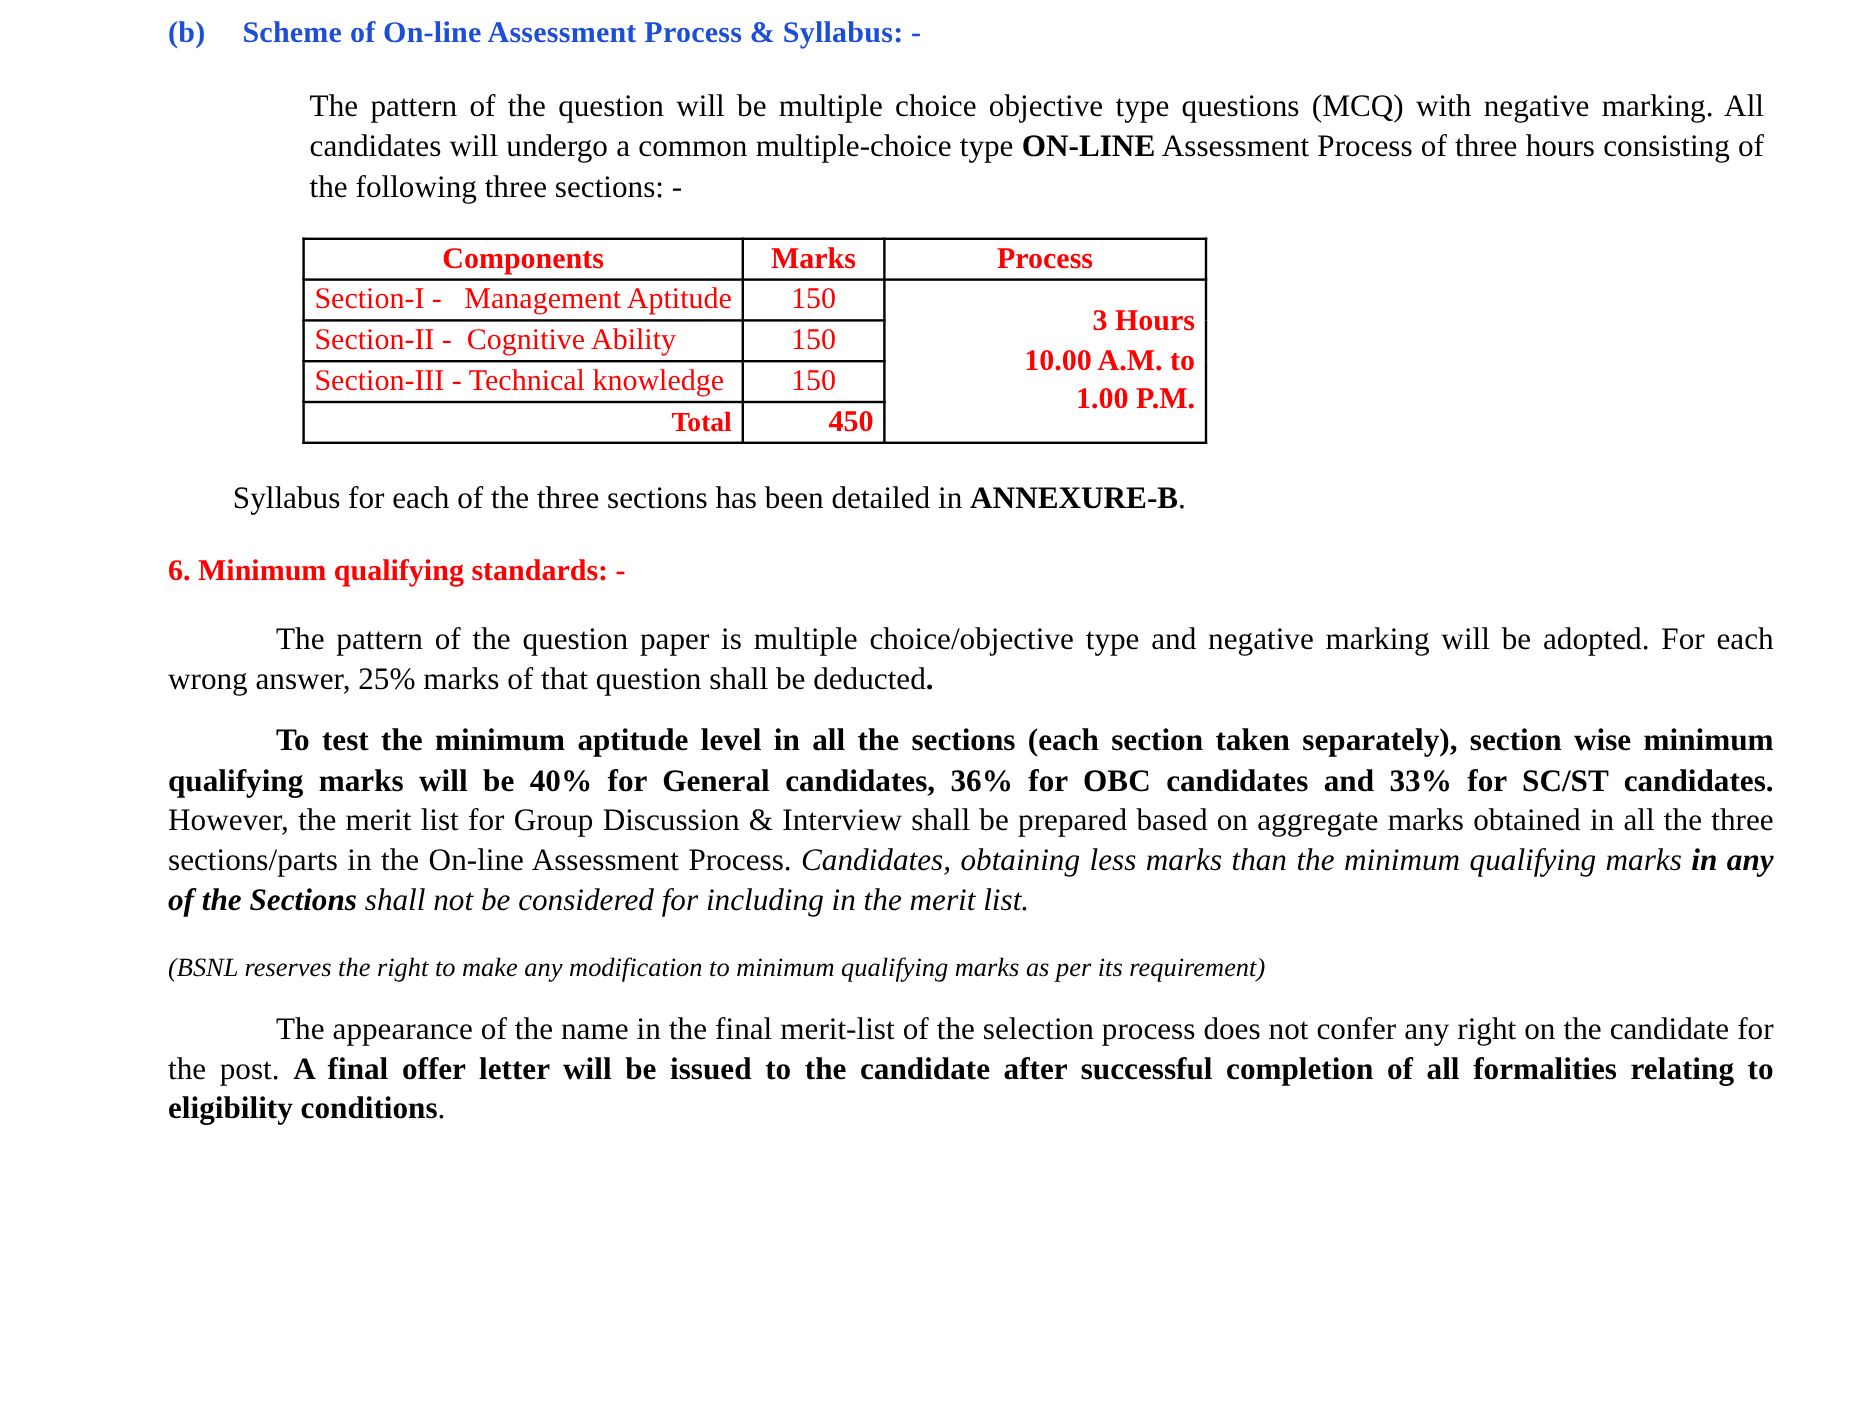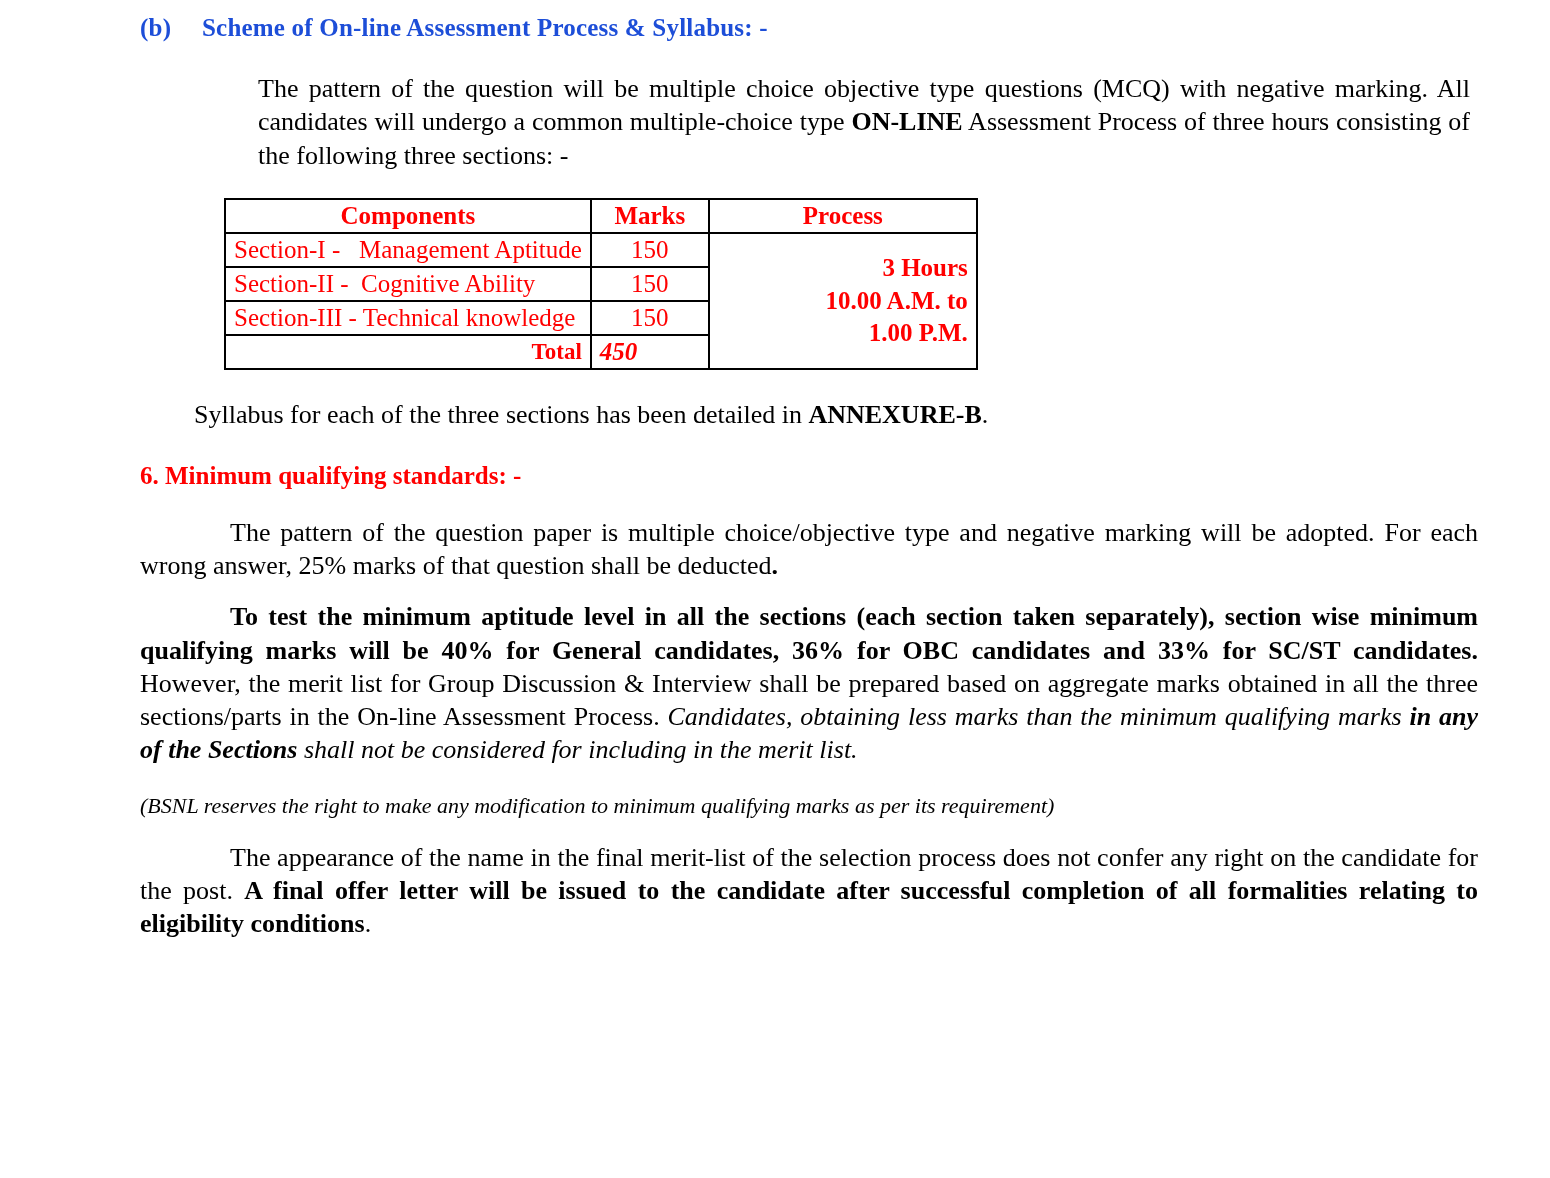--- a/index.html
+++ b/index.html
@@ -44,21 +44,21 @@
     margin: 16px 0 18px 0;
   }
   .bold {
     font-weight: bold;
   }
   .italic {
     font-style: italic;
   }
   table.scheme {
     border-collapse: collapse;
-    margin: 26px 0 0 84px;
+    margin: 26px 0 0 112px;
     font-size: 25px;
   }
   table.scheme td, table.scheme th {
     border: 2px solid #000000;
     padding: 2px 8px;
     color: #ff0000;
     font-family: "Liberation Serif", serif;
   }
   table.scheme th {
     font-weight: bold;
@@ -76,24 +76,23 @@
     text-align: center;
     width: 100px;
     font-size: 25px;
   }
   td.total-label {
     text-align: right;
     font-weight: bold;
     font-size: 23px;
   }
   td.total-marks {
-    text-align: left;
+    text-align: right;
     font-weight: bold;
     font-size: 25px;
-    font-style: italic;
   }
   td.duration {
     text-align: right;
     font-weight: bold;
     font-size: 25px;
     line-height: 1.3;
     width: 250px;
     padding: 4px 10px;
   }
   .after-table {

